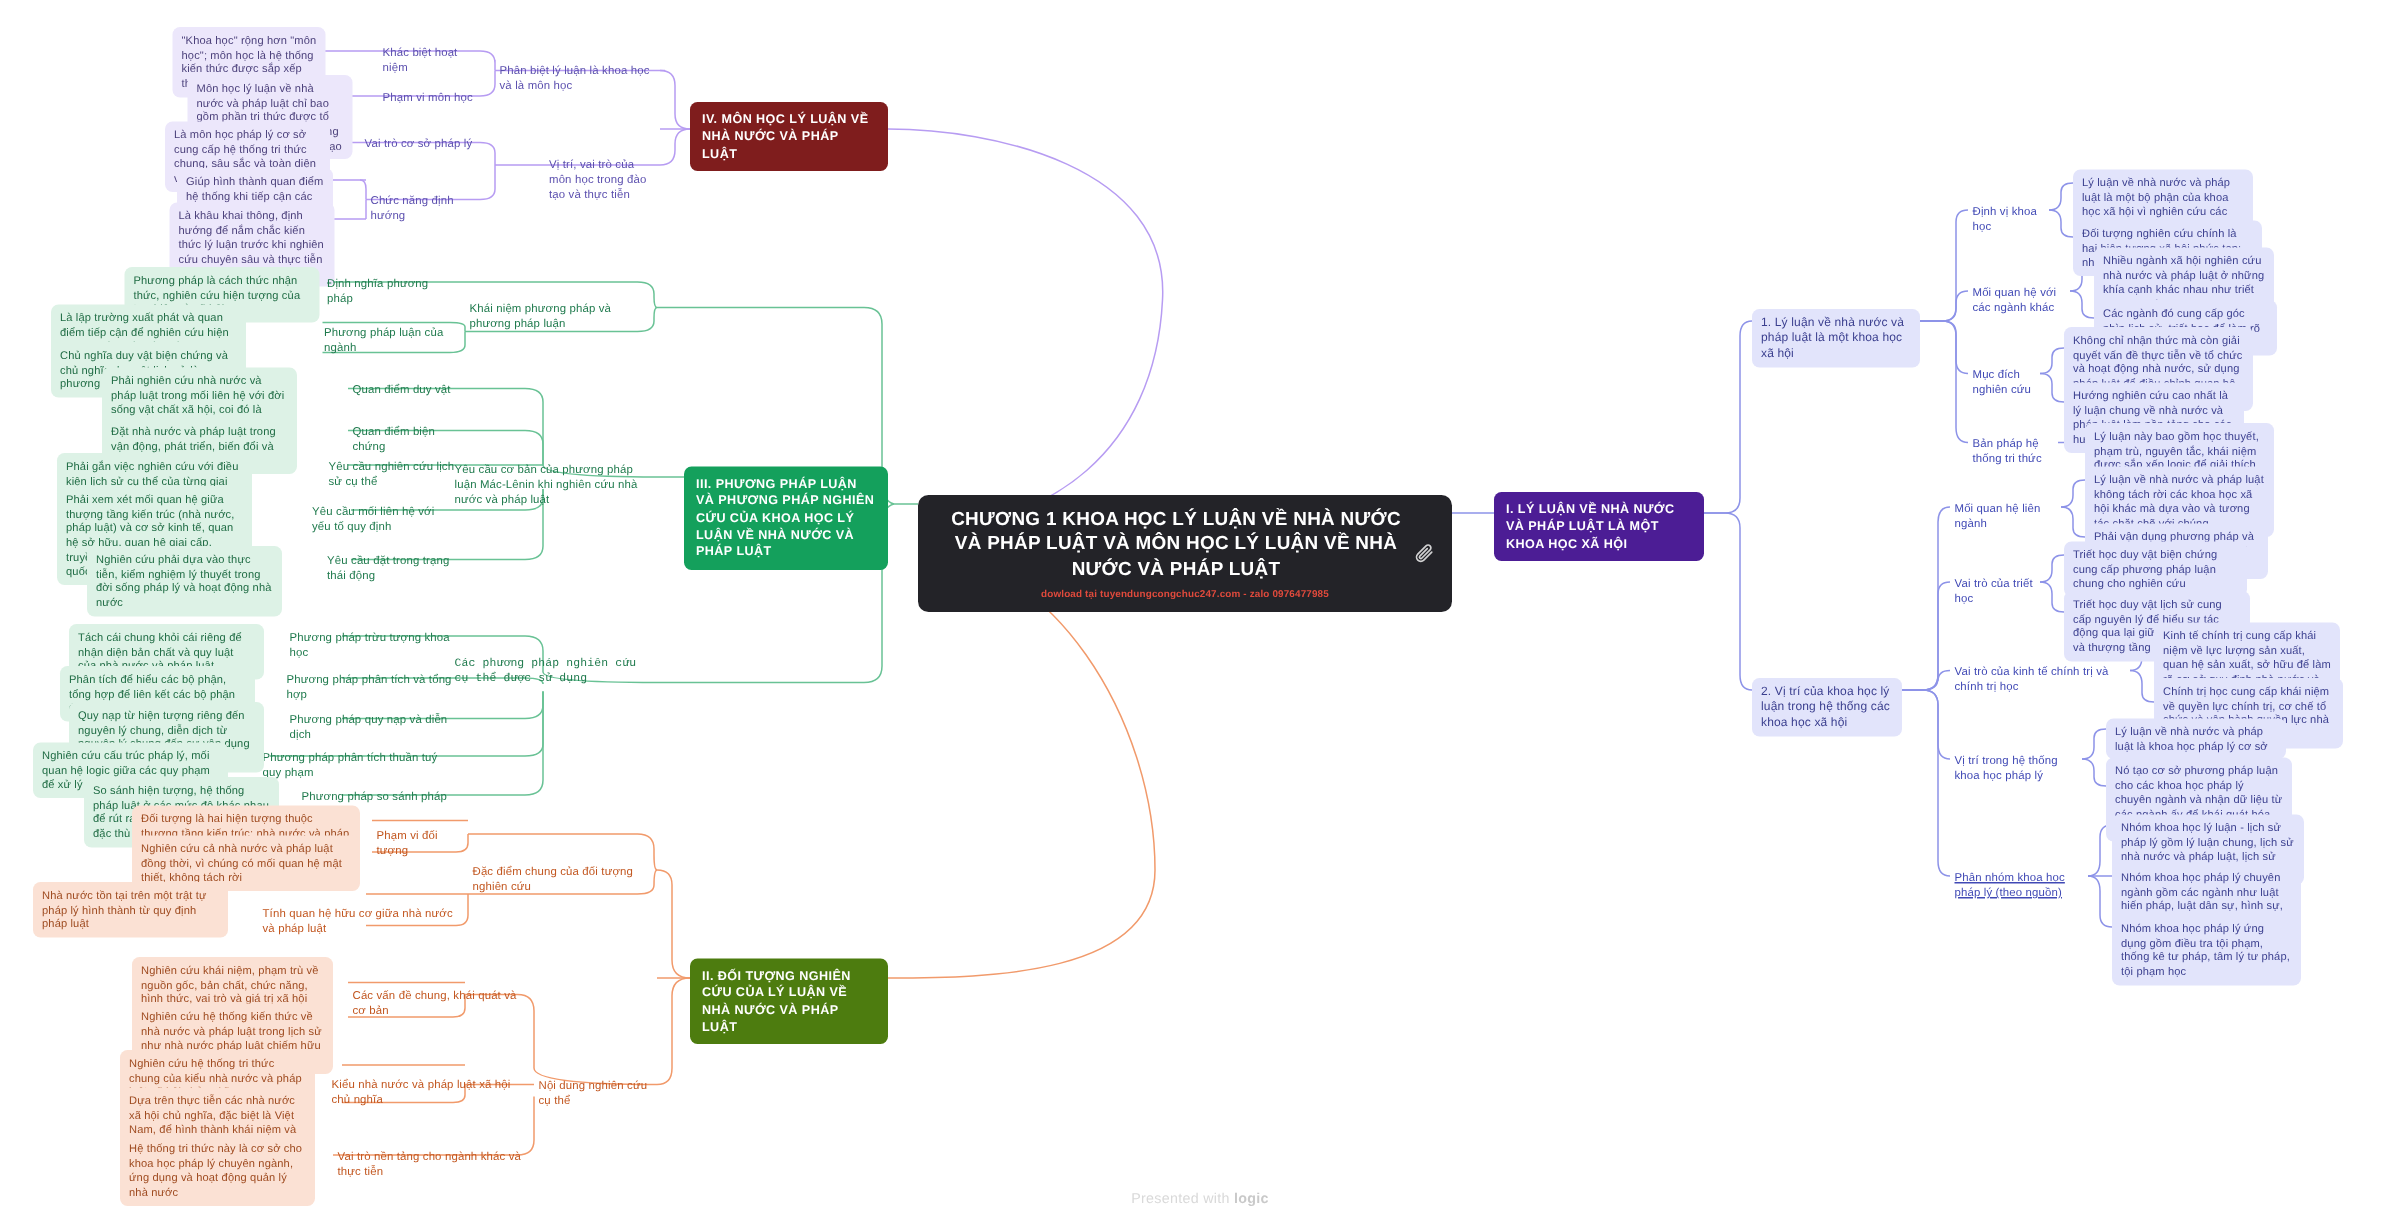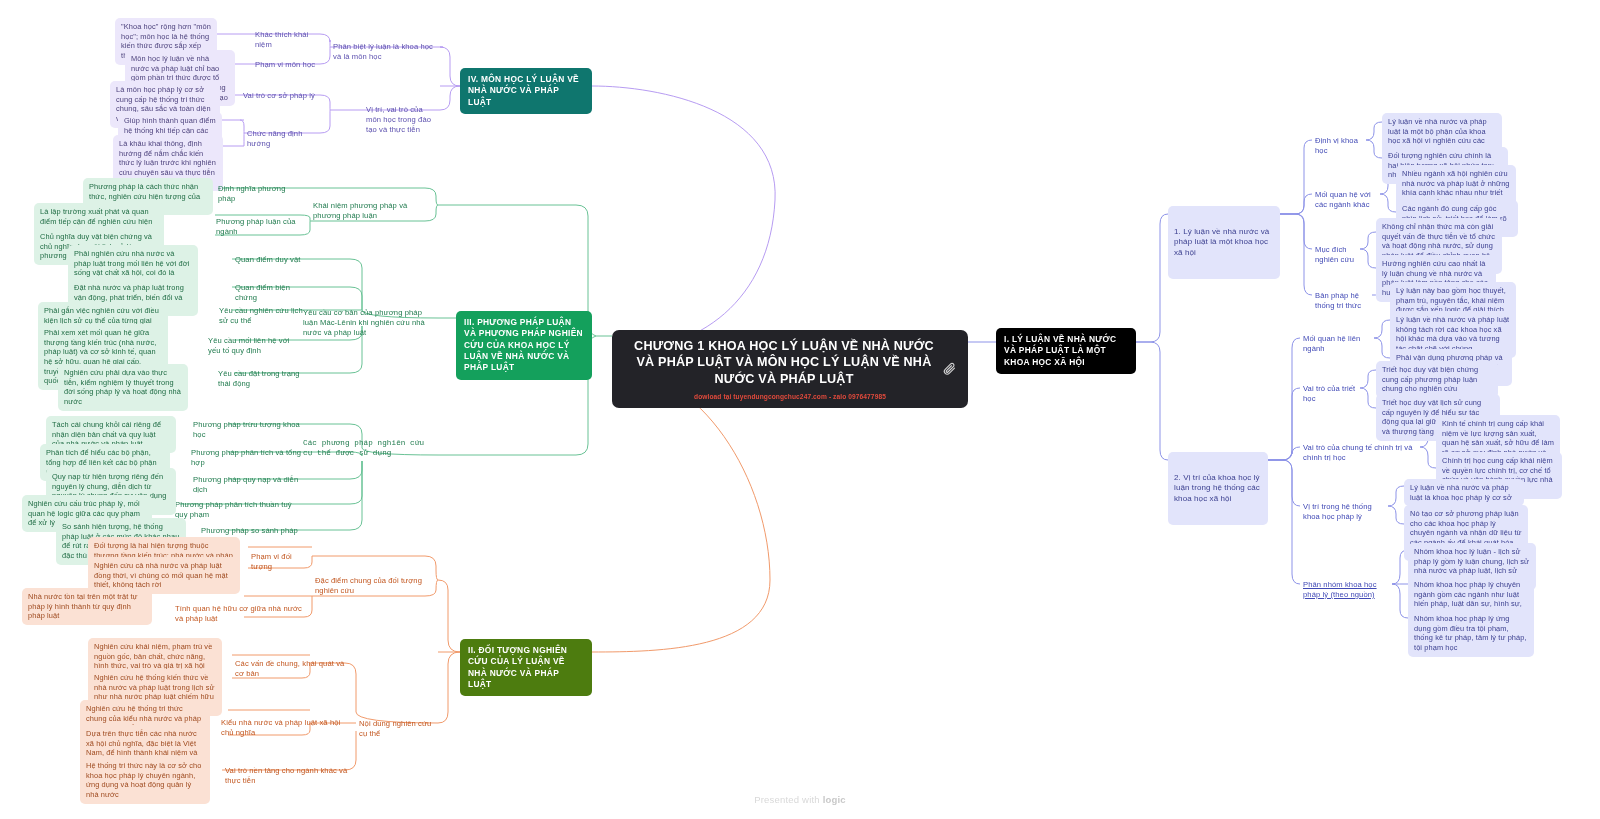--- a/index.html
+++ b/index.html
@@ -9,42 +9,42 @@
   #canvas{position:absolute;inset:0;}
   svg.links{position:absolute;left:0;top:0;width:1600px;height:819px;pointer-events:none;}
 
   .node{position:absolute;box-sizing:border-box;border-radius:5px;
         line-height:1.30;letter-spacing:.1px;}
   
   .leaf{font-size:7.4px;padding:4px 6px;}
   
   .mid{font-size:7.6px;padding:2px 3px;background:transparent;}
   
-  .l1{font-size:8px;padding:21px 6px;}
+  .l1{font-size:8px;padding:4px 6px;}
   
   .sec{font-size:8.4px;font-weight:bold;padding:6px 8px;color:#fff;
        letter-spacing:.3px;line-height:1.35;}
 
   
   .p-leaf{background:#ece7fb;color:#4a3f7a;}
   .p-mid{color:#5b4fae;}
-  .p-sec{background:#0f766e;}
+  .p-sec{background:#7f1d1d;}
   
   .g-leaf{background:#ddf2e6;color:#1e6b43;}
   .g-mid{color:#1f7a4d;}
   .g-sec{background:#14a05c;}
   
   .o-leaf{background:#fbe1d4;color:#9e4a1f;}
   .o-mid{color:#c2561f;}
   .o-sec{background:#4d7c0f;}
   
   .b-leaf{background:#e2e4fb;color:#3b3f8f;}
   .b-mid{color:#4049b5;}
   .b-l1{background:#e2e4fb;color:#3b3f8f;}
-  .b-sec{background:#000000;}
+  .b-sec{background:#4c1d95;}
 
   
   #central{position:absolute;left:612px;top:330px;width:356px;height:78px;
            background:#232328;border-radius:7px;color:#fff;
            display:flex;align-items:center;justify-content:flex-end;}
   #central .ctitle{font-size:12.6px;font-weight:bold;text-align:center;
         line-height:1.32;letter-spacing:.2px;padding:0 26px 0 14px;}
   #central .csub{font-size:6.6px;color:#e04a3c;text-align:center;
         margin-top:6px;font-weight:bold;letter-spacing:.1px;}
   #clip{position:absolute;right:11px;top:50%;transform:translateY(-50%);
@@ -182,21 +182,21 @@
   </div>
 
   <div class="node sec p-sec" style="left:460px;top:68px;width:132px;">IV. MÔN HỌC LÝ LUẬN VỀ NHÀ NƯỚC VÀ PHÁP LUẬT</div>
   <div class="node sec g-sec" style="left:456px;top:311px;width:136px;">III. PHƯƠNG PHÁP LUẬN VÀ PHƯƠNG PHÁP NGHIÊN CỨU CỦA KHOA HỌC LÝ LUẬN VỀ NHÀ NƯỚC VÀ PHÁP LUẬT</div>
   <div class="node sec o-sec" style="left:460px;top:639px;width:132px;">II. ĐỐI TƯỢNG NGHIÊN CỨU CỦA LÝ LUẬN VỀ NHÀ NƯỚC VÀ PHÁP LUẬT</div>
   <div class="node sec b-sec" style="left:996px;top:328px;width:140px;">I. LÝ LUẬN VỀ NHÀ NƯỚC VÀ PHÁP LUẬT LÀ MỘT KHOA HỌC XÃ HỘI</div>
 
   <div class="node mid p-mid" style="left:330px;top:40px;width:112px;">Phân biệt lý luận là khoa học và là môn học</div>
   <div class="node mid p-mid" style="left:330px;top:103px;width:112px;padding-left:36px;">Vị trí, vai trò của môn học trong đào tạo và thực tiễn</div>
 
-  <div class="node mid p-mid" style="left:252px;top:28px;width:70px;">Khác thích khái niệm</div>
+  <div class="node mid p-mid" style="left:252px;top:28px;width:70px;">Khác biệt hoạt niệm</div>
   <div class="node mid p-mid" style="left:252px;top:58px;width:70px;">Phạm vi môn học</div>
   <div class="node mid p-mid" style="left:240px;top:89px;width:80px;">Vai trò cơ sở pháp lý</div>
   <div class="node mid p-mid" style="left:244px;top:127px;width:76px;">Chức năng định hướng</div>
 
   <div class="node leaf p-leaf" style="left:115px;top:18px;width:102px;">"Khoa học" rộng hơn "môn học"; môn học là hệ thống kiến thức được sắp xếp theo chương trình cụ thể</div>
   <div class="node leaf p-leaf" style="left:125px;top:50px;width:110px;">Môn học lý luận về nhà nước và pháp luật chỉ bao gồm phần tri thức được tổ chức phù hợp với đối tượng học viên và mục tiêu đào tạo</div>
   <div class="node leaf p-leaf" style="left:110px;top:81px;width:110px;">Là môn học pháp lý cơ sở cung cấp hệ thống tri thức chung, sâu sắc và toàn diện về nhà nước và pháp luật</div>
   <div class="node leaf p-leaf" style="left:118px;top:112px;width:104px;">Giúp hình thành quan điểm hệ thống khi tiếp cận các môn học pháp lý chuyên ngành khác</div>
   <div class="node leaf p-leaf" style="left:113px;top:135px;width:110px;">Là khâu khai thông, định hướng để nắm chắc kiến thức lý luận trước khi nghiên cứu chuyên sâu và thực tiễn quản lý nhà nước</div>
 
@@ -251,21 +251,21 @@
 
   <div class="node l1 b-l1" style="left:1168px;top:206px;width:112px;">1. Lý luận về nhà nước và pháp luật là một khoa học xã hội</div>
   <div class="node l1 b-l1" style="left:1168px;top:452px;width:100px;">2. Vị trí của khoa học lý luận trong hệ thống các khoa học xã hội</div>
 
   <div class="node mid b-mid" style="left:1312px;top:134px;width:54px;">Định vị khoa học</div>
   <div class="node mid b-mid" style="left:1312px;top:188px;width:68px;">Mối quan hệ với các ngành khác</div>
   <div class="node mid b-mid" style="left:1312px;top:243px;width:48px;">Mục đích nghiên cứu</div>
   <div class="node mid b-mid" style="left:1312px;top:289px;width:60px;">Bản pháp hệ thống tri thức</div>
   <div class="node mid b-mid" style="left:1300px;top:332px;width:74px;">Mối quan hệ liên ngành</div>
   <div class="node mid b-mid" style="left:1300px;top:382px;width:60px;">Vai trò của triết học</div>
-  <div class="node mid b-mid" style="left:1300px;top:441px;width:120px;">Vai trò của chung tế chính trị và chính trị học</div>
+  <div class="node mid b-mid" style="left:1300px;top:441px;width:120px;">Vai trò của kinh tế chính trị và chính trị học</div>
   <div class="node mid b-mid" style="left:1300px;top:500px;width:88px;">Vị trí trong hệ thống khoa học pháp lý</div>
   <div class="node mid b-mid" style="left:1300px;top:578px;width:92px;text-decoration:underline;">Phân nhóm khoa học pháp lý (theo nguồn)</div>
 
   <div class="node leaf b-leaf" style="left:1382px;top:113px;width:120px;">Lý luận về nhà nước và pháp luật là một bộ phận của khoa học xã hội vì nghiên cứu các hiện tượng xã hội mà con người là trung tâm</div>
   <div class="node leaf b-leaf" style="left:1382px;top:147px;width:126px;">Đối tượng nghiên cứu chính là hai hiện tượng xã hội phức tạp: nhà nước và pháp luật</div>
   <div class="node leaf b-leaf" style="left:1396px;top:165px;width:120px;">Nhiều ngành xã hội nghiên cứu nhà nước và pháp luật ở những khía cạnh khác nhau như triết học, lịch sử</div>
   <div class="node leaf b-leaf" style="left:1396px;top:200px;width:122px;">Các ngành đó cung cấp góc nhìn lịch sử, triết học để làm rõ đặc thù từng khía cạnh</div>
   <div class="node leaf b-leaf" style="left:1376px;top:218px;width:126px;">Không chỉ nhận thức mà còn giải quyết vấn đề thực tiễn về tổ chức và hoạt động nhà nước, sử dụng pháp luật để điều chỉnh quan hệ xã hội</div>
   <div class="node leaf b-leaf" style="left:1376px;top:255px;width:120px;">Hướng nghiên cứu cao nhất là lý luận chung về nhà nước và pháp luật làm nền tảng cho các hướng cụ thể khác</div>
   <div class="node leaf b-leaf" style="left:1390px;top:282px;width:126px;">Lý luận này bao gồm học thuyết, phạm trù, nguyên tắc, khái niệm được sắp xếp logic để giải thích nhà nước và pháp luật nói chung</div>

